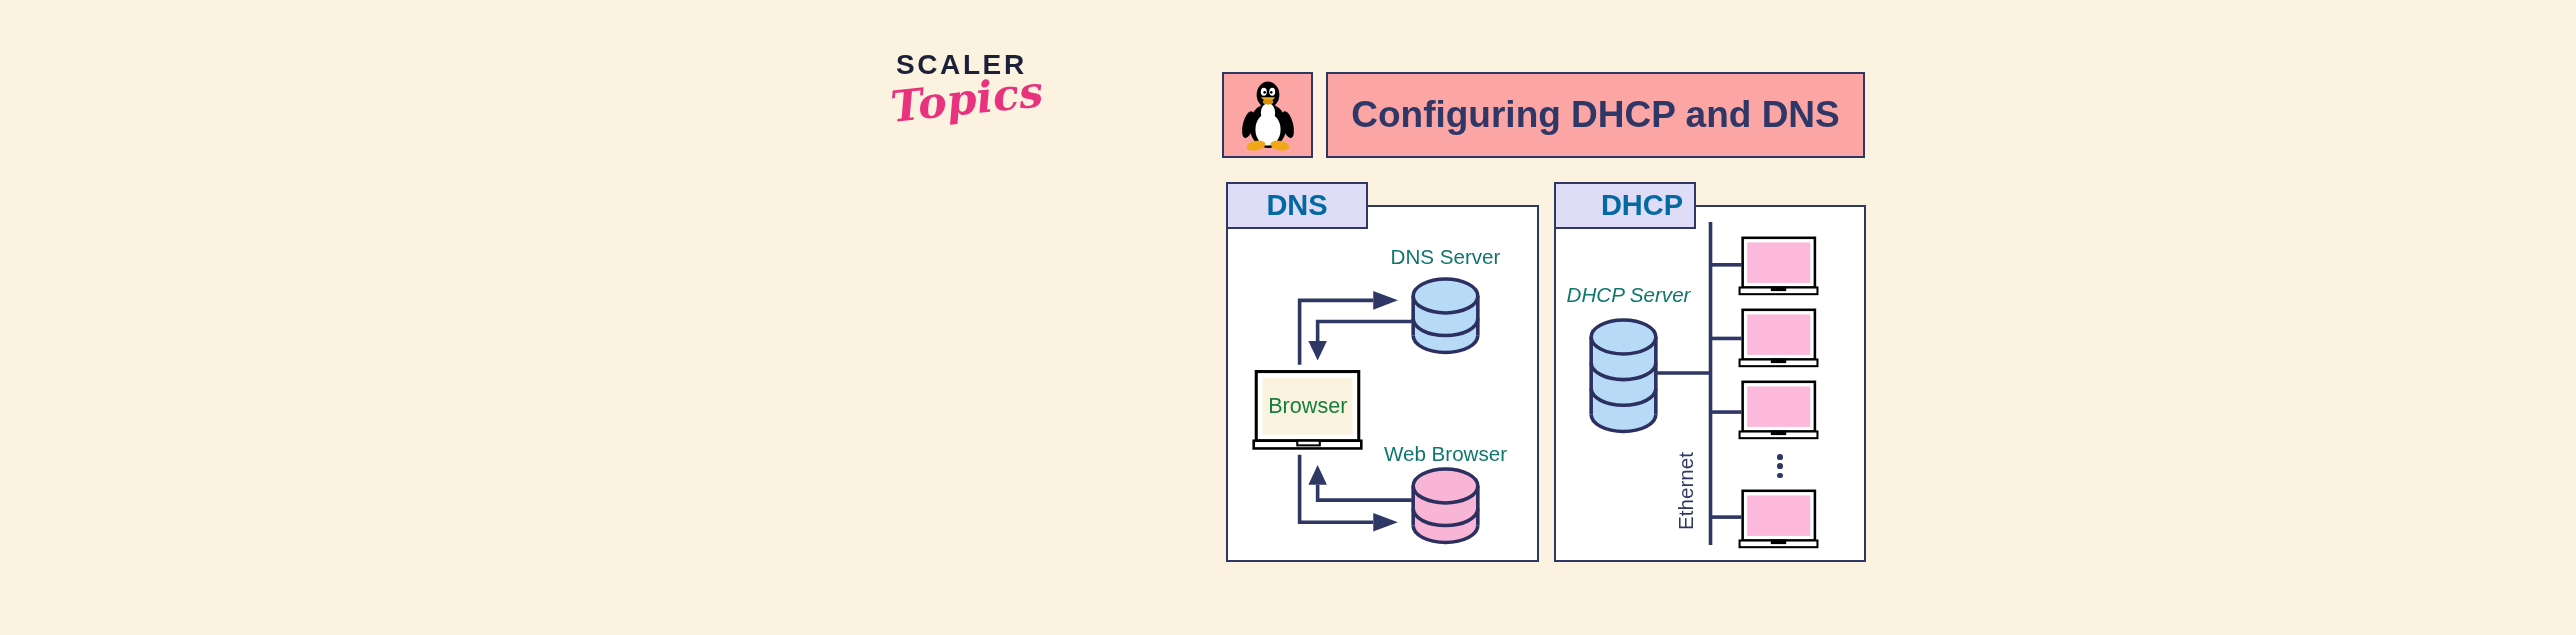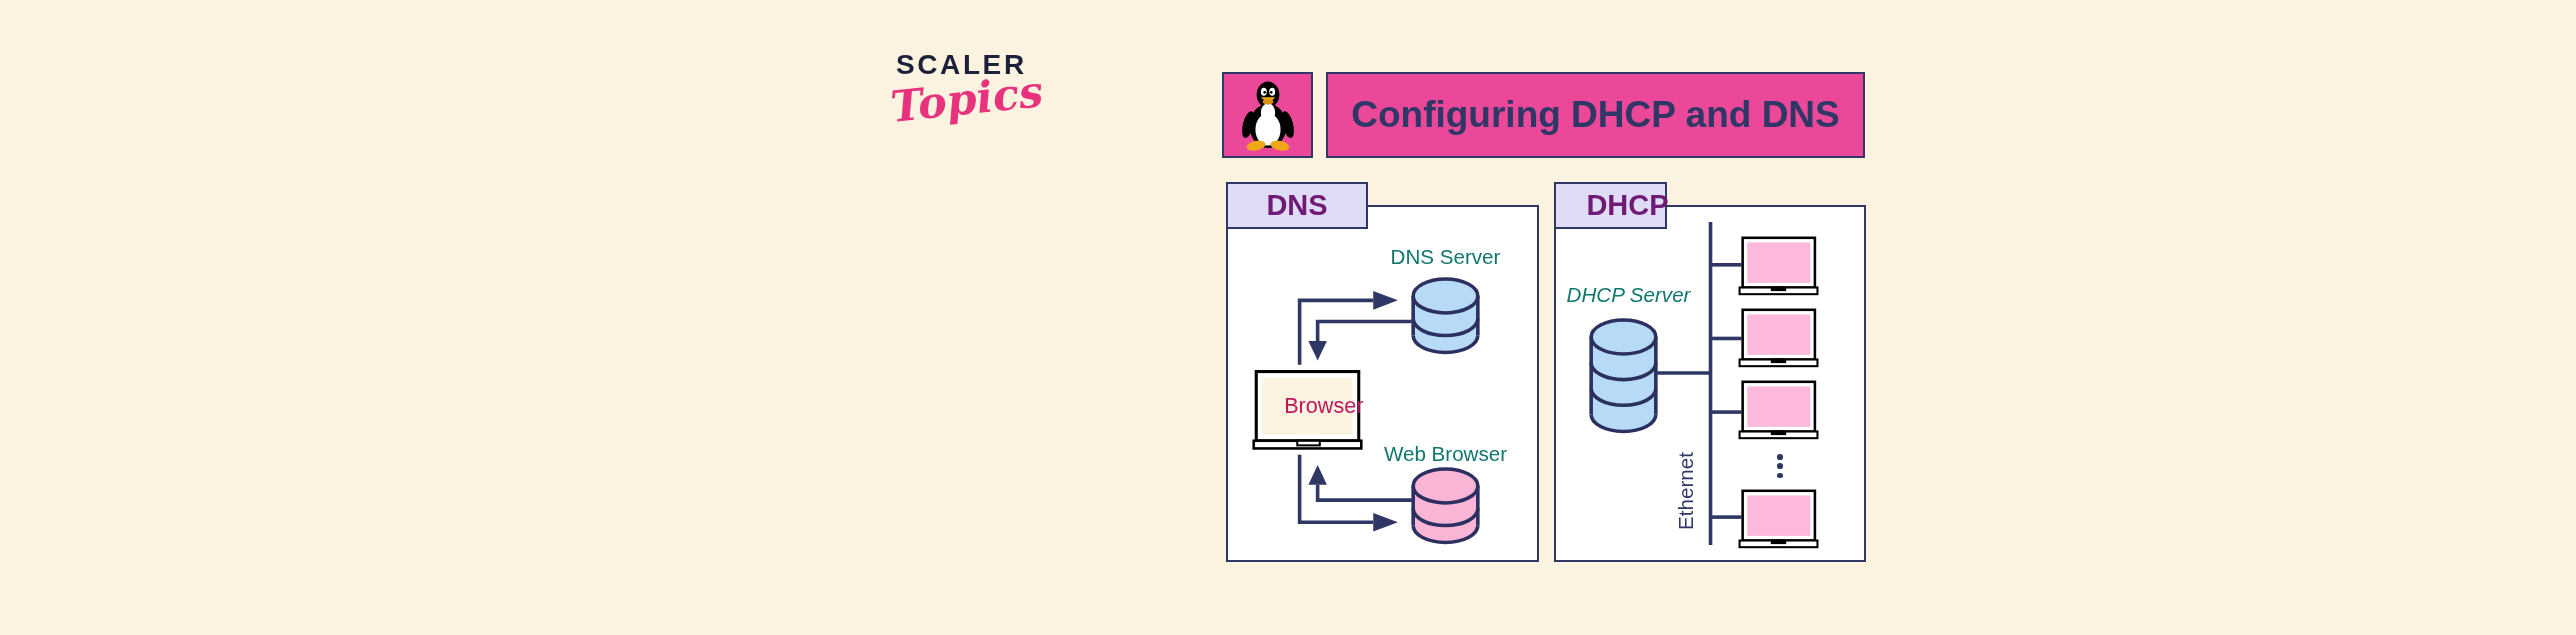--- a/index.html
+++ b/index.html
@@ -6,31 +6,31 @@
   body{font-family:"Liberation Sans",sans-serif;}
   #canvas{position:relative;width:3091px;height:636px;background:#FCF2E0;overflow:hidden;}
   .abs{position:absolute;box-sizing:border-box;}
 
   
   .logo-primary{font-weight:bold;font-size:28px;letter-spacing:2.6px;color:#1A2138;}
   .logo-secondary{font-family:"DejaVu Serif",serif;font-style:italic;font-weight:bold;
                   font-size:43px;color:#E8327D;transform:rotate(-6deg);transform-origin:left center;}
 
   
-  .hbox{background:#ec4899;border:2.6px solid #2F3765;}
+  .hbox{background:#fca5a5;border:2.6px solid #2F3765;}
   .title-text{display:flex;align-items:center;justify-content:center;height:100%;
               font-weight:bold;font-size:37px;color:#2E3765;white-space:nowrap;}
 
   
   .group-box{background:#FFFFFF;border:2.6px solid #2F3765;}
   .group-tab{background:#DEDCF6;border:2.6px solid #2F3765;display:flex;align-items:center;justify-content:center;
-             font-weight:bold;font-size:29px;color:#701a75;z-index:3;}
+             font-weight:bold;font-size:29px;color:#0369a1;z-index:3;}
 
   .node-label{font-size:20.6px;color:#0f766e;text-align:center;white-space:nowrap;}
-  .browser-label{display:flex;align-items:center;justify-content:center;font-size:21.6px;color:#be185d;margin-left:16px;}
+  .browser-label{display:flex;align-items:center;justify-content:center;font-size:21.6px;color:#15803d;}
 
   .ethernet-label{display:flex;align-items:center;justify-content:center;
                   font-size:20.6px;color:#2E3765;transform:rotate(-90deg);transform-origin:center center;
                   white-space:nowrap;}
 
   .dot{width:5.7px;height:5.7px;border-radius:50%;background:#2F3765;}
   .dots-col{display:flex;flex-direction:column;gap:3.6px;}
 
   svg{display:block;}
 </style>
@@ -117,21 +117,21 @@
   <svg class="abs" style="left:1411px;top:467px;" width="69" height="78" viewBox="0 0 134 152">
     <path d="M4 37 L4 114 A63 33 0 0 0 130 114 L130 37" fill="#F9B5D5" stroke="none"></path>
     <ellipse cx="67" cy="37" rx="63" ry="33" fill="#F9B5D5" stroke="#2B3060" stroke-width="7"></ellipse>
     <path d="M4 81 A63 33 0 0 0 130 81" fill="none" stroke="#2B3060" stroke-width="7"></path>
     <path d="M4 114 A63 33 0 0 0 130 114" fill="none" stroke="#2B3060" stroke-width="7"></path>
     <path d="M4 37 L4 114" stroke="#2B3060" stroke-width="7"></path>
     <path d="M130 37 L130 114" stroke="#2B3060" stroke-width="7"></path>
   </svg>
 
   <div class="abs group-box" style="left:1554px;top:205px;width:312px;height:357px;"></div>
-  <div class="abs group-tab" style="left:1554px;top:182px;width:113px;height:47px;padding-left:34px;">
+  <div class="abs group-tab" style="left:1554px;top:182px;width:142px;height:47px;padding-left:34px;">
     <span>DHCP</span>
   </div>
 
   <div class="abs node-label" style="left:1551px;top:283px;width:155px;font-style:italic;">DHCP Server</div>
 
   <svg class="abs" style="left:1589px;top:318px;" width="69" height="116" viewBox="0 0 134 226">
     <path d="M4 37 L4 188 A63 33 0 0 0 130 188 L130 37" fill="#B7DAF7" stroke="none"></path>
     <ellipse cx="67" cy="37" rx="63" ry="33" fill="#B7DAF7" stroke="#2B3060" stroke-width="7"></ellipse>
     <path d="M4 87 A63 33 0 0 0 130 87" fill="none" stroke="#2B3060" stroke-width="7"></path>
     <path d="M4 137 A63 33 0 0 0 130 137" fill="none" stroke="#2B3060" stroke-width="7"></path>

